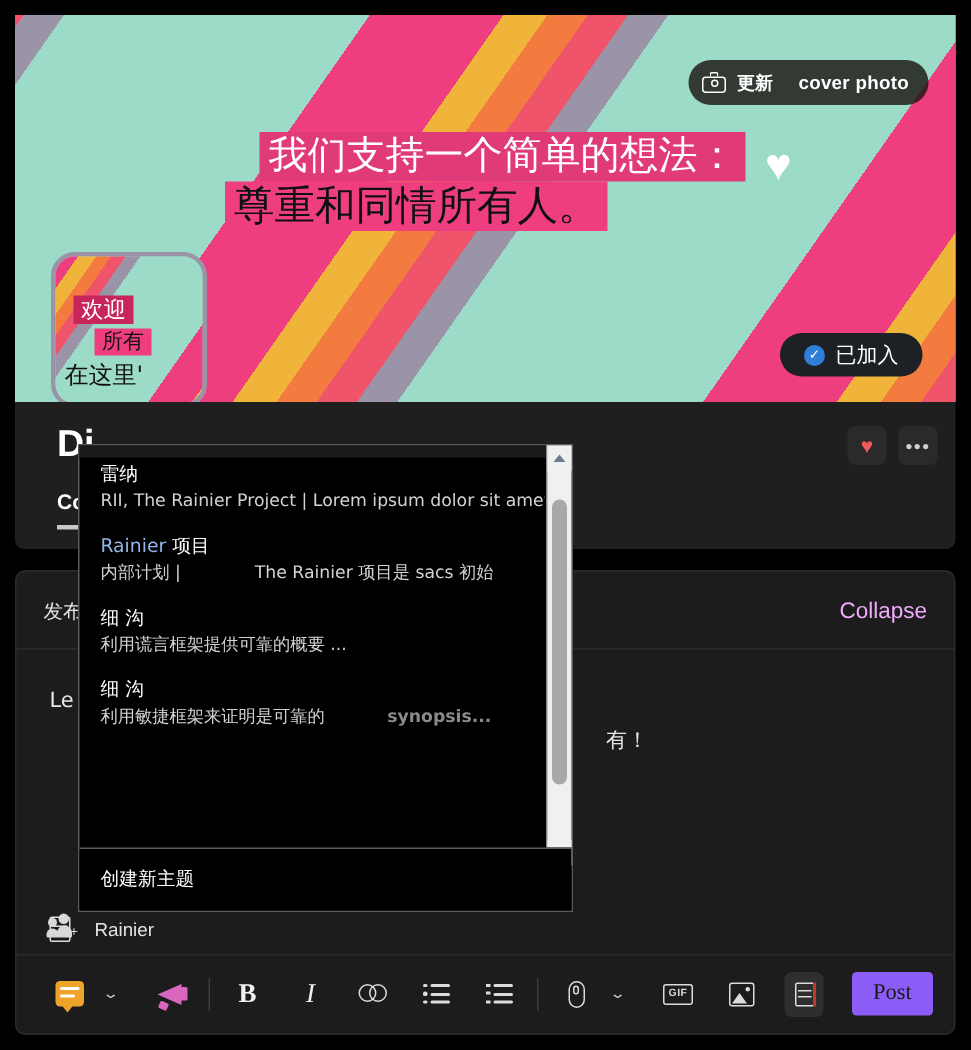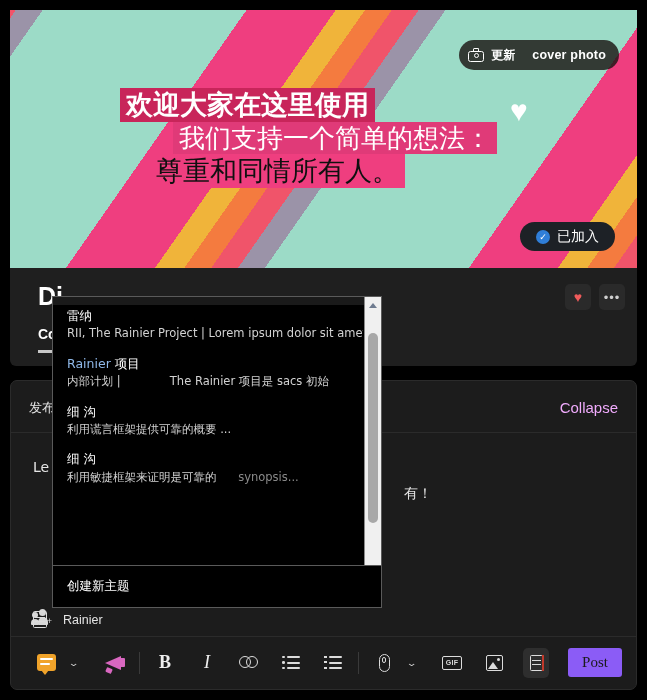--- a/index.html
+++ b/index.html
@@ -363,21 +363,21 @@
     line-height: 1.45;
   }
   .dd-title .blue { color: #8fb8e8; }
   .dd-sub {
     font-size: 11.5px; color: #d2d2d2;
     font-family: "DejaVu Sans", sans-serif;
     line-height: 1.45;
     white-space: nowrap;
   }
   .dd-sub .blue { color: #8fb8e8; }
-  .dd-sub .faint { color: #8a8a8a; margin-left: 18px; }
+  .dd-sub .faint { color: #8a8a8a; margin-left: 38px; font-weight: bold; }
   .dd-sub .tab2 { display:inline-block; width: 42px; }
   .dd-scroll {
     position: absolute;
     right: 0; top: 0;
     width: 17px; height: 280px;
     background: #f0f0f0;
     border-left: 1px solid #8a8a8a;
   }
   .dd-arrow {
     position: absolute; left: 0; right: 0; height: 17px;
@@ -426,32 +426,37 @@
       <span class="cam-icon">
         <span class="bump"></span>
           <span class="body"></span>
           <span class="lens"></span>
       </span>
       <span class="update-lbl">更新</span>
       <span class="cover-lbl">cover photo</span>
     </div>
 
     <div class="cover-text">
-      <div><span class="ct-line ct1">欢迎大家在这里使用</span></div>
       <div><span class="ct-line ct2">我们支持一个简单的想法：</span></div>
       <div><span class="ct-line ct3">尊重和同情所有人。</span></div>
     </div>
     <div class="heart-big">♥</div>
 
     <div class="joined-btn">
       <span class="check-badge">✓</span>
       <span>已加入</span>
     </div>
   </div>
 
+  <div class="avatar">
+    <div class="avatar-stripes"></div>
+    <span class="av-t av1">欢迎</span>
+    <span class="av-t av2">所有</span>
+    <span class="av-t av3">在这里'</span>
+  </div>
 
   <div class="header-bar">
     <div class="group-title">Di</div>
     <div class="tabs">
       <div class="tab active">Con</div>
     </div>
     <div class="hdr-actions">
       <div class="sq-btn">
         <span class="heart-s">♥</span>
       </div>

